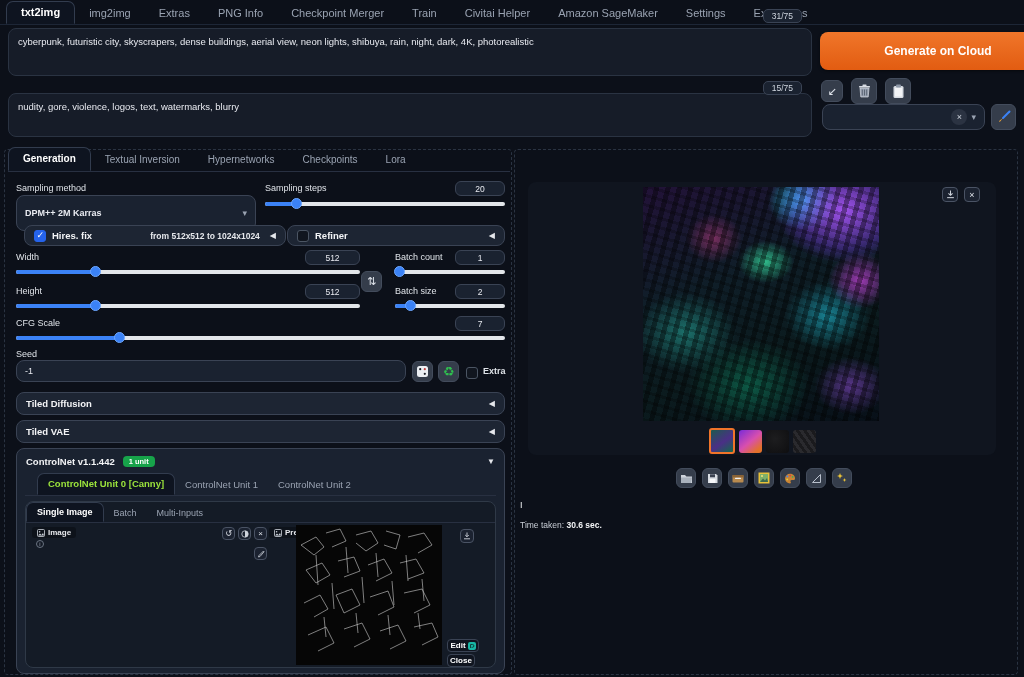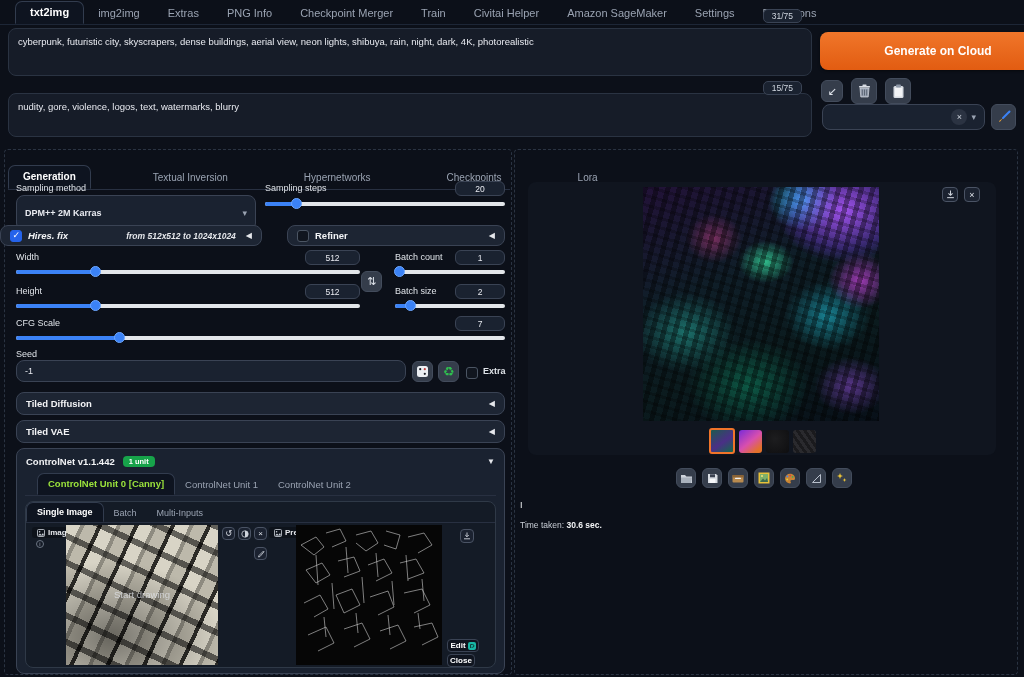--- a/index.html
+++ b/index.html
@@ -1,21 +1,21 @@
 <!DOCTYPE html>
 <html><head>
 <meta charset="utf-8">
 <style>
   * { margin:0; padding:0; box-sizing:border-box; }
   html,body { width:1024px; height:677px; background:#0c1019; overflow:hidden; }
   body { font-family:"Liberation Sans","DejaVu Sans",sans-serif; color:#e5e7eb; position:relative; }
   .abs { position:absolute; }
 
   
-  .topbar { left:0; top:0; width:1024px; height:25px; border-bottom:1px solid #1d2636; display:flex; align-items:flex-end; padding-left:15px; }
+  .topbar { left:0; top:0; width:1024px; height:25px; border-bottom:1px solid #1d2636; display:flex; align-items:flex-end; padding-left:6px; }
   .toptab { font-size:11px; color:#9aa3b2; padding:4px 14px 5px; cursor:pointer; white-space:nowrap; }
   .toptab.active { color:#fff; font-weight:bold; background:#0e1420; border:1px solid #323c4e; border-bottom-color:#0e1420; border-radius:7px 7px 0 0; }
 
   
   .txtbox { background:#161c28; border:1px solid #2a3342; border-radius:8px; font-size:9.5px; color:#e8eaf0; padding:7px 9px; line-height:1.3; }
   .counter { position:absolute; background:#1a2230; border:1px solid #3a4354; border-radius:5px; font-size:8.5px; color:#cfd5de; padding:1px 8px; }
 
   
   .gen-btn { background:linear-gradient(180deg,#f0762a,#e25c11); border-radius:8px; color:#fff; font-weight:bold; font-size:12px; display:flex; align-items:center; justify-content:center; cursor:pointer; box-shadow:0 1px 3px rgba(0,0,0,.5); }
   .sqbtn { background:#353d4b; border:1px solid #434c5c; border-radius:6px; display:flex; align-items:center; justify-content:center; cursor:pointer; color:#dfe3ea; }
@@ -143,21 +143,21 @@
 <div class="abs sqbtn" style="left:991px;top:104px;width:25px;height:26px;">
   <svg width="14" height="14" viewBox="0 0 14 14">
       <path d="M12.5 1.5 L6 8" stroke="#3b82f6" stroke-width="2" stroke-linecap="round"></path>
       <path d="M5.8 8.2 L3.2 11.5 L2 12 L2.6 10.6 Z" fill="#e8a33d"></path>
     </svg>
 </div>
 
 
 <div class="abs dashedcol" style="left:4px;top:149px;width:508px;height:526px;"></div>
 
-<div class="abs gtabs" style="left:8px;top:166px;width:502px;height:24px;gap:48px;">
+<div class="abs gtabs" style="left:8px;top:148px;width:502px;height:24px;">
   <div class="gtab active">Generation</div>
   <div class="gtab">Textual Inversion</div>
   <div class="gtab">Hypernetworks</div>
   <div class="gtab">Checkpoints</div>
   <div class="gtab">Lora</div>
 </div>
 
 
 <div class="abs lbl" style="left:16px;top:183px;">Sampling method</div>
 <div class="abs dropdown" style="left:16px;top:195px;width:240px;height:36px;font-weight:bold;">
@@ -167,21 +167,21 @@
 <div class="abs lbl" style="left:265px;top:183px;">Sampling steps</div>
 <div class="abs numbox" style="left:455px;top:181px;width:50px;height:15px;">20</div>
 <div class="abs slider" style="left:265px;top:198px;width:240px;">
   <div class="track">
       <div class="fill" style="width:13%"></div>
       <div class="knob" style="left:13%"></div>
     </div>
 </div>
 
 
-<div class="abs panel" style="left:0;top:225px;width:262px;height:21px;gap:6px;font-style:italic;">
+<div class="abs panel" style="left:24px;top:225px;width:262px;height:21px;gap:6px;">
   <span class="cb checked"></span>
   <span class="ttl">Hires. fix</span>
   <span style="margin-left:auto;font-size:8.5px;font-weight:bold;color:#e5e7eb;">from 512x512 to 1024x1024</span>
   <span class="arrow" style="margin-left:4px;">◀</span>
 </div>
 <div class="abs panel" style="left:287px;top:225px;width:218px;height:21px;gap:6px;">
   <span class="cb"></span>
   <span class="ttl">Refiner</span>
   <span class="arrow">◀</span>
 </div>
@@ -286,23 +286,20 @@
     <div class="chip" style="position:absolute;left:6px;top:25px;">
       <svg width="8" height="8" viewBox="0 0 8 8">
           <rect x=".5" y=".5" width="7" height="7" rx="1" fill="none" stroke="#cfd4dc" stroke-width=".8"></rect>
           <circle cx="2.6" cy="2.8" r=".8" fill="#cfd4dc"></circle>
           <path d="M1 6.5 L3 4.5 L4.5 6 L6 4 L7 6.5z" fill="#cfd4dc"></path>
         </svg>
       <span>Image</span>
     </div>
     <div style="position:absolute;left:10px;top:38px;width:8px;height:8px;border-radius:50%;border:1px solid #6b7482;color:#9aa3b2;font-size:6px;display:flex;align-items:center;justify-content:center;">i</div>
 
-    <div class="gray-city" style="position:absolute;left:40px;top:23px;width:152px;height:140px;">
-      <div style="position:absolute;left:0;right:0;top:46%;text-align:center;font-size:9.5px;color:rgba(225,228,235,.75);z-index:2;">Start drawing</div>
-    </div>
 
     <div class="mini" style="position:absolute;left:196px;top:25px;width:13px;height:13px;font-size:8px;">
         <span>↺</span>
       </div>
     <div class="mini" style="position:absolute;left:212px;top:25px;width:13px;height:13px;">
       <svg width="8" height="8" viewBox="0 0 8 8">
           <circle cx="4" cy="4" r="3.2" fill="none" stroke="#cfd4dc" stroke-width=".8"></circle>
           <path d="M4 .8 A3.2 3.2 0 0 1 4 7.2z" fill="#cfd4dc"></path>
         </svg>
     </div>

